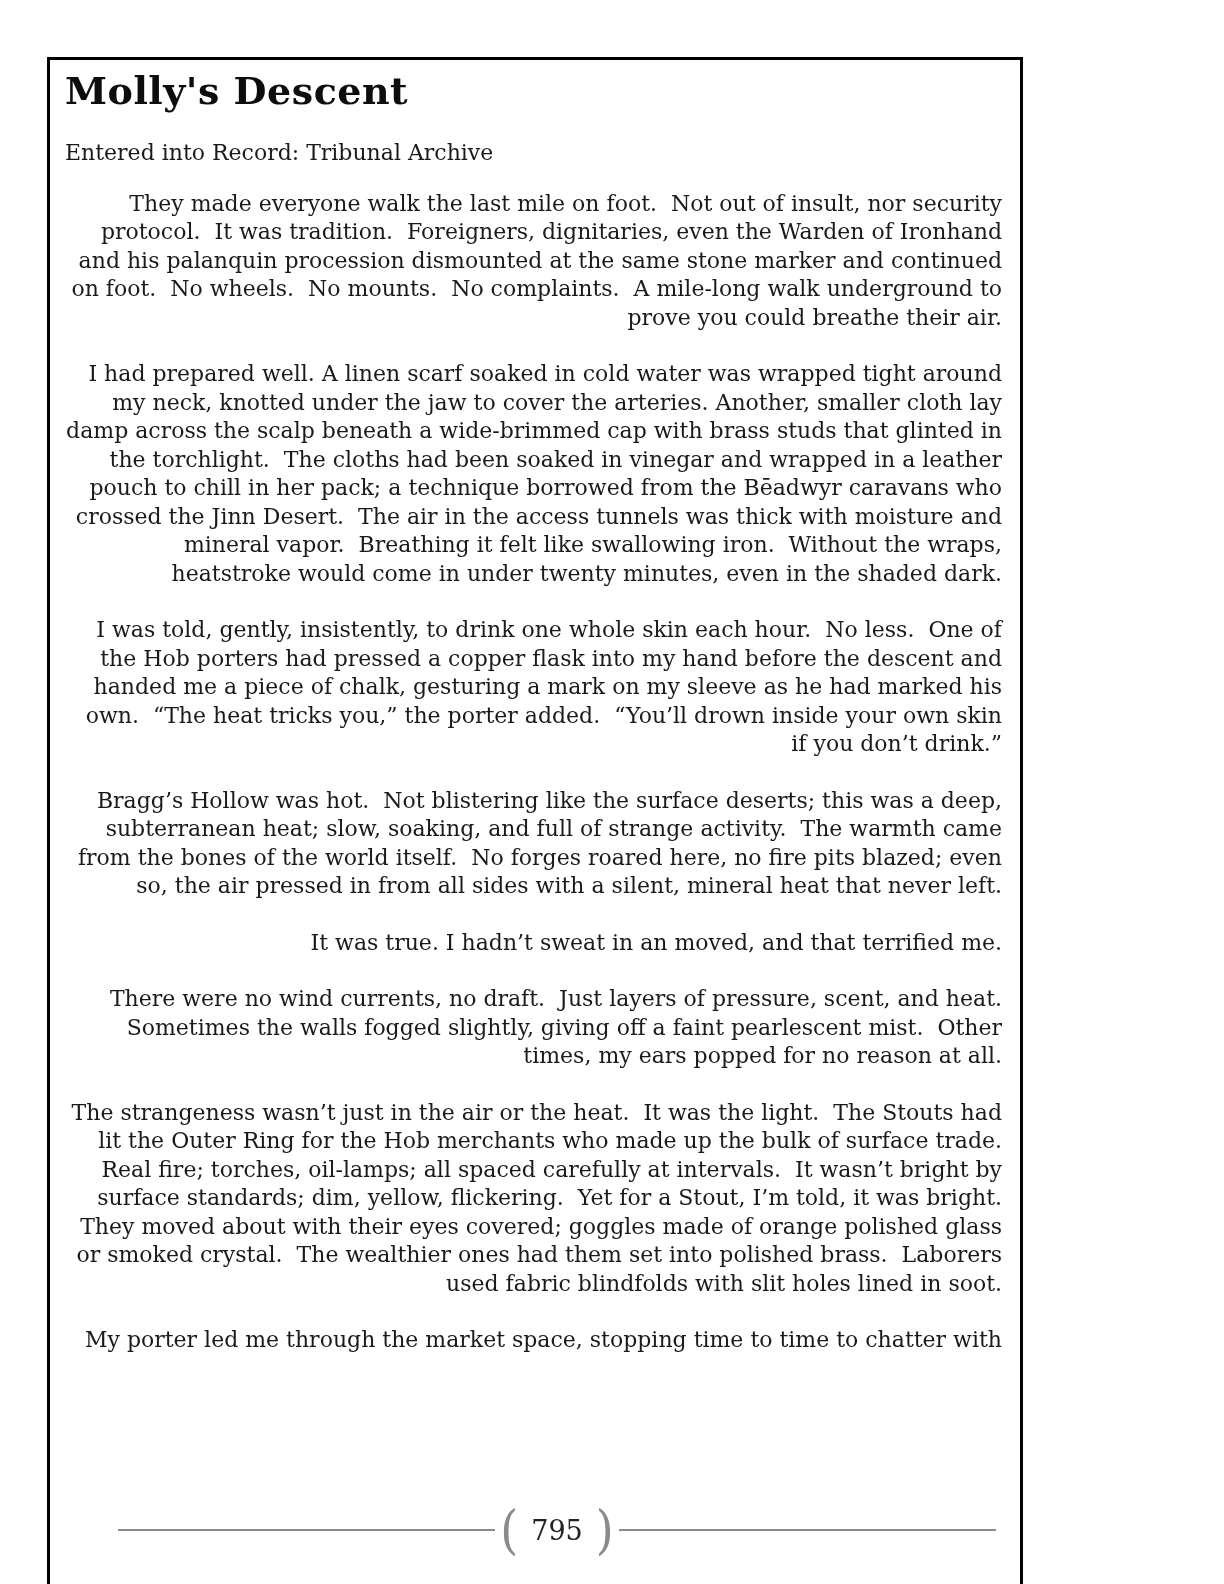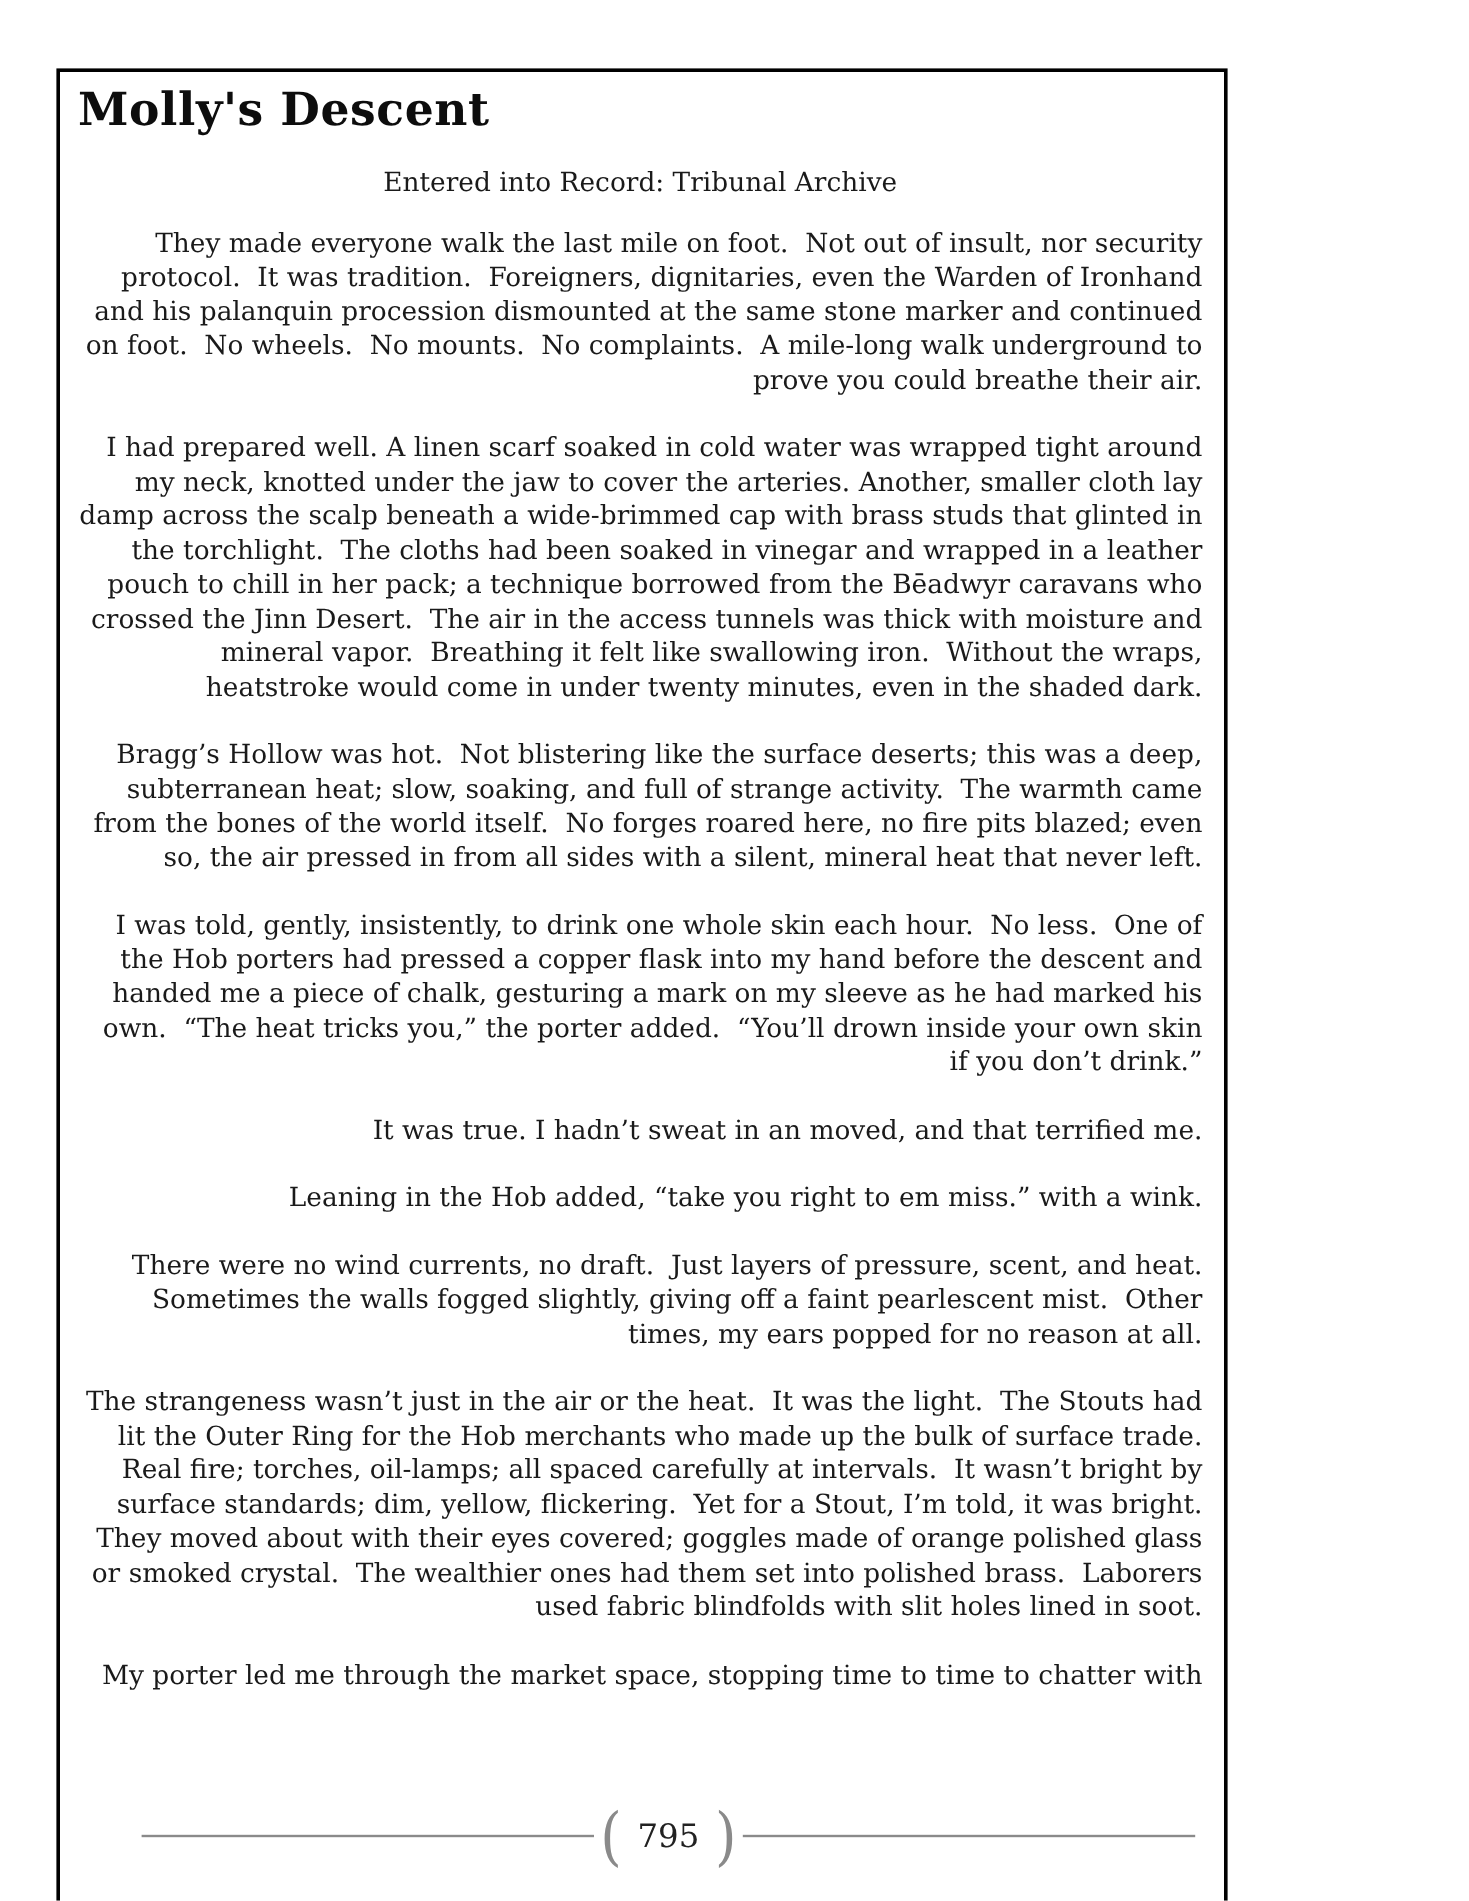--- a/index.html
+++ b/index.html
@@ -24,21 +24,21 @@
     overflow: hidden;
     background: #ffffff;
   }
   .doc-title {
     font-size: 38px;
     font-weight: bold;
     letter-spacing: 0.5px;
     color: #0d0d0d;
     margin-bottom: 26px;
   }
-  .record-block { margin-bottom: 22px; text-align: center; }
+  .record-block { margin-bottom: 22px; }
   .record-line {
     font-size: 22px;
     line-height: 28.5px;
     white-space: pre-wrap;
   }
   .body-paragraphs p {
     font-size: 22px;
     line-height: 28.5px;
     margin: 0 0 28px 0;
     white-space: pre-wrap;
@@ -82,24 +82,23 @@
 
     <h1 class="doc-title">Molly's Descent</h1>
 
     <div class="record-block">
       <div class="record-line">Entered into Record: Tribunal Archive</div>
     </div>
 
     <div class="body-paragraphs">
         <p>They made everyone walk the last mile on foot.  Not out of insult, nor security protocol.  It was tradition.  Foreigners, dignitaries, even the Warden of Ironhand and his palanquin procession dismounted at the same stone marker and continued on foot.  No wheels.  No mounts.  No complaints.  A mile-long walk underground to prove you could breathe their air.</p>
         <p>I had prepared well. A linen scarf soaked in cold water was wrapped tight around my neck, knotted under the jaw to cover the arteries. Another, smaller cloth lay damp across the scalp beneath a wide-brimmed cap with brass studs that glinted in the torchlight.  The cloths had been soaked in vinegar and wrapped in a leather pouch to chill in her pack; a technique borrowed from the Bēadwyr caravans who crossed the Jinn Desert.  The air in the access tunnels was thick with moisture and mineral vapor.  Breathing it felt like swallowing iron.  Without the wraps, heatstroke would come in under twenty minutes, even in the shaded dark.</p>
+        <p>I was told, gently, insistently, to drink one whole skin each hour.  No less.  One of the Hob porters had pressed a copper flask into my hand before the descent and handed me a piece of chalk, gesturing a mark on my sleeve as he had marked his own.  “The heat tricks you,” the porter added.  “You’ll drown inside your own skin if you don’t drink.”</p>
         <p>Bragg’s Hollow was hot.  Not blistering like the surface deserts; this was a deep, subterranean heat; slow, soaking, and full of strange activity.  The warmth came from the bones of the world itself.  No forges roared here, no fire pits blazed; even so, the air pressed in from all sides with a silent, mineral heat that never left.</p>
-        <p>I was told, gently, insistently, to drink one whole skin each hour.  No less.  One of the Hob porters had pressed a copper flask into my hand before the descent and handed me a piece of chalk, gesturing a mark on my sleeve as he had marked his own.  “The heat tricks you,” the porter added.  “You’ll drown inside your own skin if you don’t drink.”</p>
         <p>It was true. I hadn’t sweat in an moved, and that terrified me.</p>
-        <p>Leaning in the Hob added, “take you right to em miss.” with a wink.</p>
         <p>There were no wind currents, no draft.  Just layers of pressure, scent, and heat.  Sometimes the walls fogged slightly, giving off a faint pearlescent mist.  Other times, my ears popped for no reason at all.</p>
         <p>The strangeness wasn’t just in the air or the heat.  It was the light.  The Stouts had lit the Outer Ring for the Hob merchants who made up the bulk of surface trade.  Real fire; torches, oil-lamps; all spaced carefully at intervals.  It wasn’t bright by surface standards; dim, yellow, flickering.  Yet for a Stout, I’m told, it was bright.  They moved about with their eyes covered; goggles made of orange polished glass or smoked crystal.  The wealthier ones had them set into polished brass.  Laborers used fabric blindfolds with slit holes lined in soot.</p>
         <p>My porter led me through the market space, stopping time to time to chatter with</p>
       </div>
 
   </div>
 
   <div class="footer">
     <span class="rule"></span>
     <span class="bracket">(</span>

